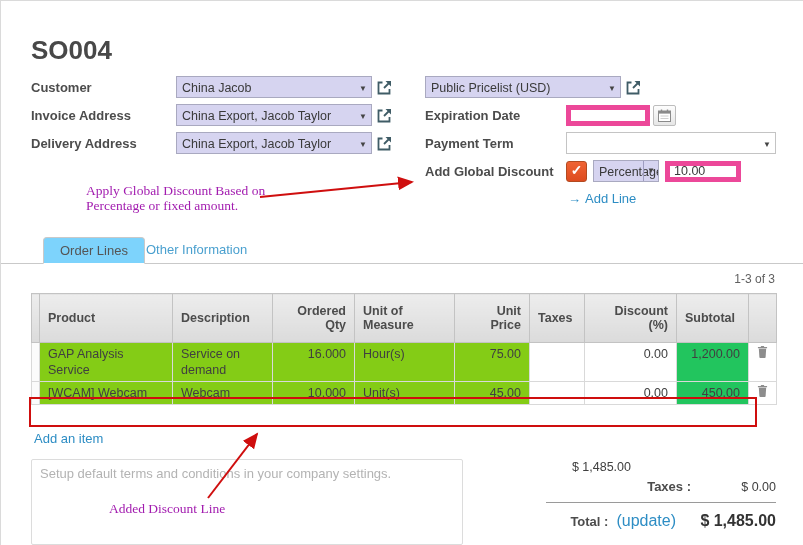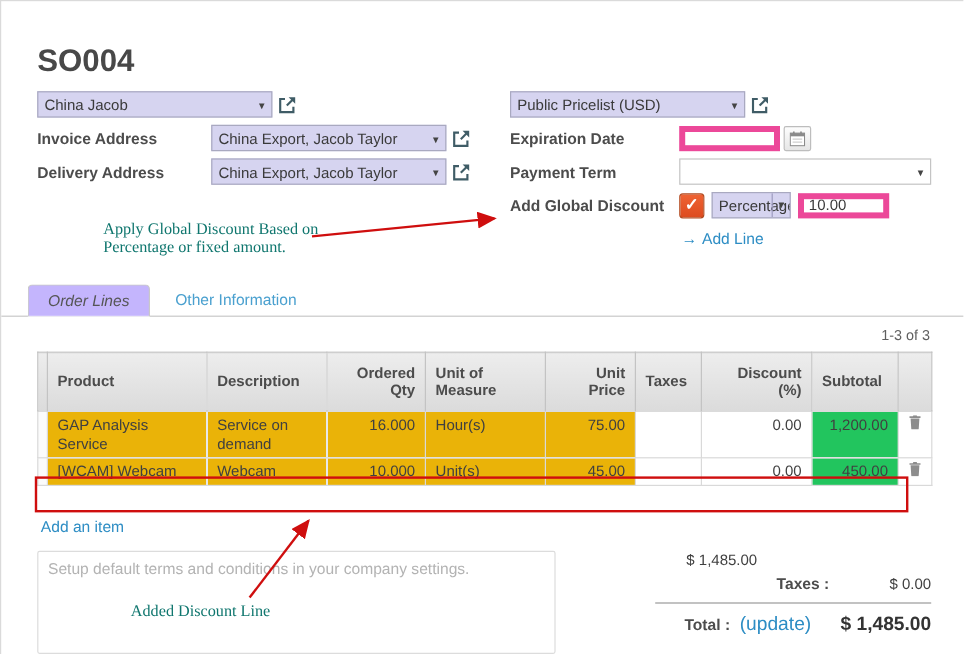--- a/index.html
+++ b/index.html
@@ -28,34 +28,34 @@
   .chk{width:19px;height:19px;border:1px solid #b34a20;border-radius:3px;
        background:linear-gradient(#ef6333,#dd4b1f);color:#fff;font-size:14px;font-weight:bold;
        line-height:17px;text-align:center;flex:none;cursor:pointer;}
   .pct{width:66px;margin-left:6px;flex:none;padding-right:18px;}
   .pct .arrbox{position:absolute;right:0;top:0;width:14px;height:20px;border-left:1px solid #9e9cc0;
                text-align:center;font-size:8px;color:#444;line-height:20px;}
   .amount{width:76px;margin-left:6px;flex:none;}
   .link{color:#2d8dc4;cursor:pointer;text-decoration:none;}
   .addline{position:absolute;left:567px;top:190px;font-size:13px;}
   .addline .ar{color:#2d8dc4;font-weight:bold;margin-right:4px;}
-  .note{position:absolute;font-family:"Liberation Serif",serif;color:#0f766e;font-size:13.5px;
+  .note{position:absolute;font-family:"Liberation Serif",serif;color:#a21caf;font-size:13.5px;
         line-height:15px;white-space:pre-line;z-index:8;}
   .tabbar{position:absolute;left:0;top:236px;width:803px;height:27px;border-bottom:1px solid #c9c9c9;box-sizing:border-box;}
   .tab{position:absolute;top:0;height:27px;line-height:26px;padding:0 16px;box-sizing:border-box;font-size:13px;}
-  .tab.active{left:22px;background:#c4b5fd;border:1px solid #c9c9c9;border-bottom:1px solid #fff;
-              border-radius:4px 4px 0 0;color:#555;cursor:default;font-style:italic;}
+  .tab.active{left:42px;background:#7dd3fc;border:1px solid #c9c9c9;border-bottom:1px solid #fff;
+              border-radius:4px 4px 0 0;color:#555;cursor:default;}
   .tab.inactive{left:129px;color:#4aa0cf;cursor:pointer;}
   .pager{position:absolute;right:28px;top:271px;font-size:12px;color:#5f5f5f;}
   table.grid{position:absolute;left:30px;top:292px;width:745px;border-collapse:collapse;table-layout:fixed;
              font-size:12.5px;color:#404040;}
   table.grid th{background:linear-gradient(#ededed,#dbdbdb);border:1px solid #c3c3c3;font-weight:bold;
                 font-size:12.5px;color:#4c4c4c;padding:10px 8px;overflow:hidden;}
   table.grid td{border:1px solid #d9d9d9;padding:3px 8px;vertical-align:top;line-height:16px;overflow:hidden;}
-  td.purple{background:#eab308;cursor:text;}
+  td.purple{background:#84cc16;cursor:text;}
   td.gray{background:#22c55e;}
   .num{text-align:right;}
   th.al{text-align:left;}
   td.handle{padding:0;background:#fbfbfb;}
   td.del{text-align:center;padding:4px 2px;cursor:pointer;}
   .additem{position:absolute;left:33px;top:430px;font-size:13px;}
   .redbox{position:absolute;left:28px;top:396px;width:728px;height:30px;border:2px solid #cf0e0e;
           box-sizing:border-box;z-index:6;pointer-events:none;}
   .terms{position:absolute;left:30px;top:458px;width:432px;height:86px;border:1px solid #dcdcdc;
          box-sizing:border-box;padding:6px 8px;font-size:13px;background:#fff;border-radius:2px;
@@ -73,20 +73,21 @@
   svg.overlay{position:absolute;left:0;top:0;z-index:7;pointer-events:none;}
 </style>
 </head>
 <body>
 
 <div id="page">
 
   <div class="title">SO004</div>
 
   <div class="frow" style="left:30px;top:74px;width:392px;">
+    <span class="flabel lab-l">Customer</span>
     <div class="osel sel-l">
       <span>China Jacob</span>
       <span class="arr">▼</span>
     </div>
     <span class="extlink">
       <svg width="15" height="15" viewBox="0 0 15 15">
           <polyline points="5.5,2.5 1.5,2.5 1.5,13.5 12.5,13.5 12.5,9" fill="none" stroke="#3f5c66" stroke-width="1.8"></polyline>
           <polygon points="8.5,1 14,1 14,6.5" fill="#3f5c66"></polygon>
           <line x1="7" y1="8" x2="12.5" y2="2.5" stroke="#3f5c66" stroke-width="1.8"></line>
         </svg>

